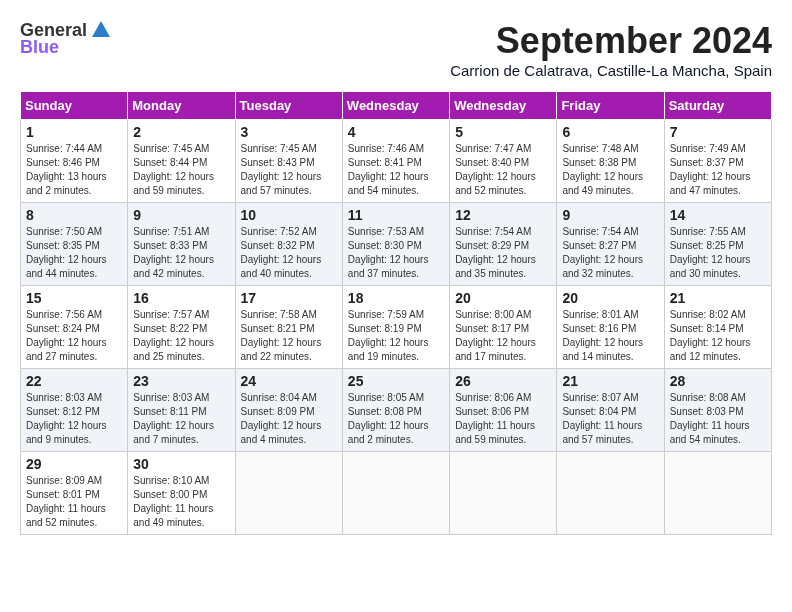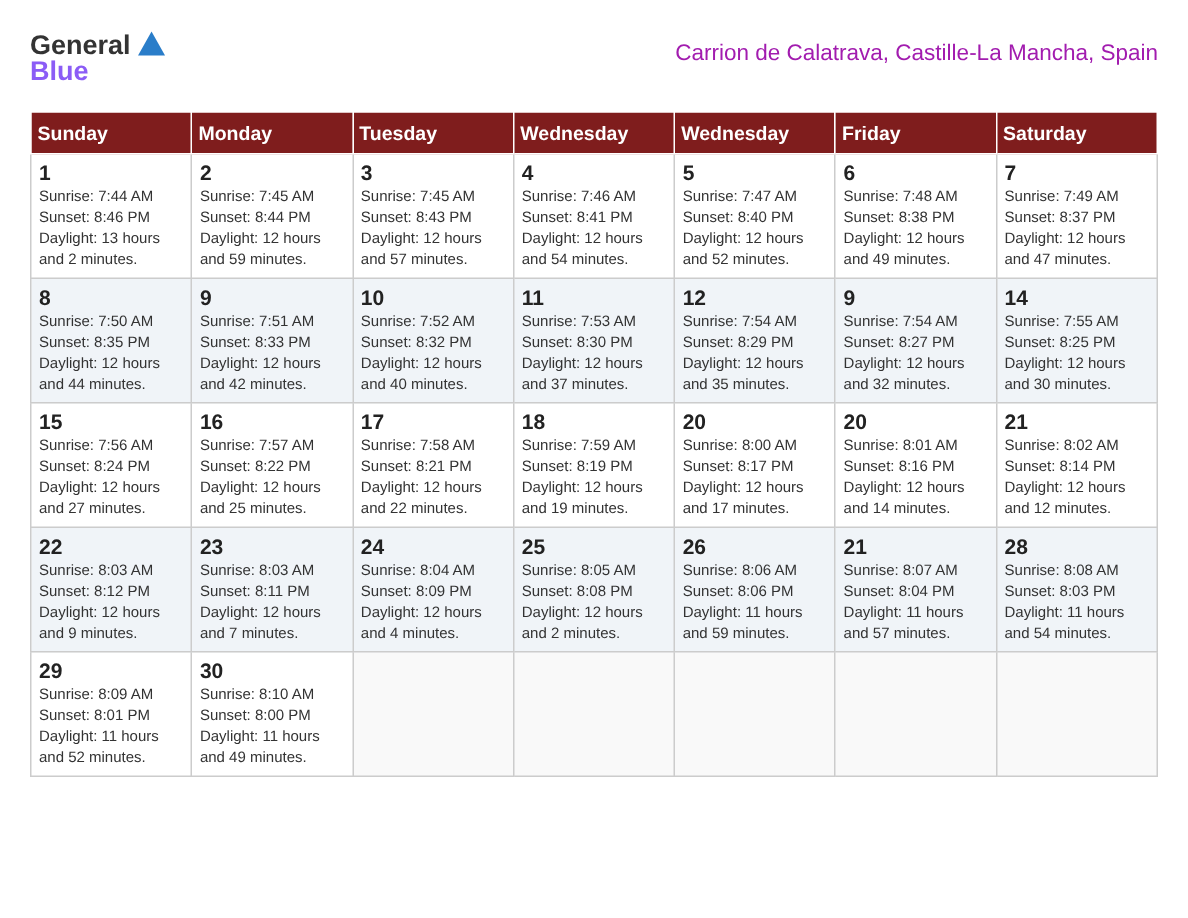--- a/index.html
+++ b/index.html
@@ -5,52 +5,52 @@
     * { box-sizing: border-box; margin: 0; padding: 0; }
     body {
       font-family: Arial, sans-serif;
       background: #fff;
       width: 792px;
       min-height: 612px;
       padding: 20px;
     }
     .header-logo {
       display: flex;
-      align-items: center;
+      align-items: flex-start;
       justify-content: space-between;
-      margin-bottom: 16px;
+      margin-bottom: 4px;
     }
     .logo {
       display: flex;
       flex-direction: column;
       align-items: flex-start;
     }
     .logo-row {
       display: flex;
       align-items: center;
     }
     .month-title {
       font-size: 36px;
       font-weight: bold;
       color: #222;
       text-align: right;
     }
     .location-title {
       font-size: 15px;
-      color: #a21caf;
+      color: #0f172a;
       text-align: right;
       margin-bottom: 8px;
     }
     .calendar {
       width: 100%;
       border-collapse: collapse;
       font-size: 11px;
     }
     .calendar th {
-      background: #7f1d1d;
+      background: #a21caf;
       color: #fff;
       padding: 6px 4px;
       text-align: left;
       font-size: 13px;
       font-weight: bold;
       border: 1px solid #fff;
     }
     .calendar td {
       border: 1px solid #ccc;
       vertical-align: top;
@@ -85,20 +85,21 @@
   <div class="logo">
     <div class="logo-row">
       <span style="font-size:18px;font-weight:bold;color:#333;">General</span>
       <svg width="22" height="22" viewBox="0 0 22 22" style="margin-left:3px;margin-top:-2px;">
         <polygon points="11,2 20,18 2,18" fill="#2a7dc9"></polygon>
       </svg>
     </div>
     <span style="font-size:18px;font-weight:bold;color:#8b5cf6;margin-top:-4px;">Blue</span>
   </div>
   <div style="text-align:right;">
+    <div class="month-title">September 2024</div>
     <div class="location-title">Carrion de Calatrava, Castille-La Mancha, Spain</div>
   </div>
 </div>
 
 <table class="calendar">
   <thead>
     <tr>
       <th>Sunday</th>
       <th>Monday</th>
       <th>Tuesday</th>

